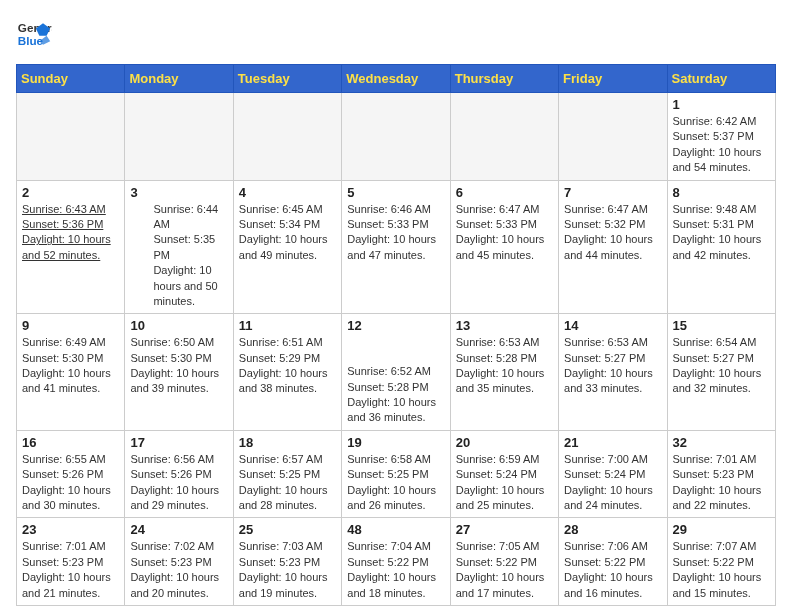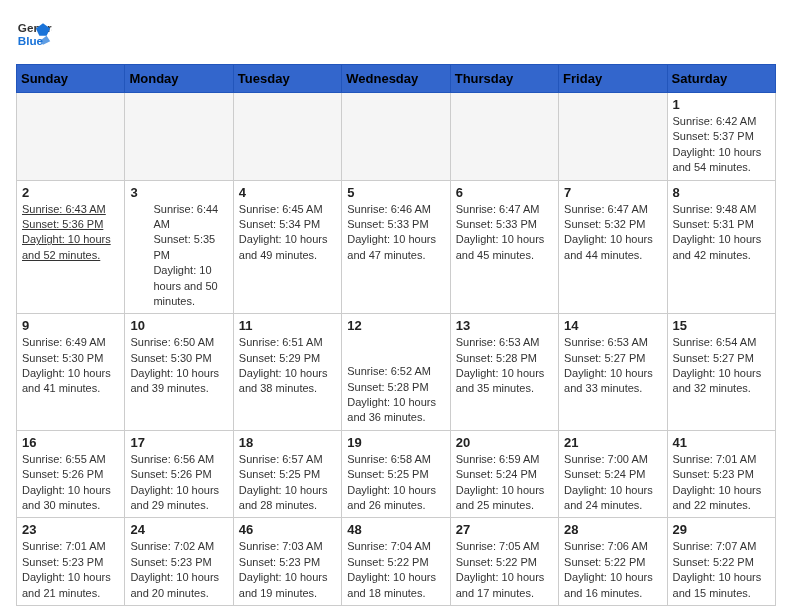--- a/index.html
+++ b/index.html
@@ -37,21 +37,21 @@
       font-size: 16px;
       color: #555;
     }
     .calendar {
       width: 100%;
       border-collapse: collapse;
       border: 1px solid #ccc;
     }
     .calendar th {
       background: #3366cc;
-      color: #000000;
+      color: #fde047;
       font-size: 13px;
       font-weight: bold;
       padding: 6px 4px;
       text-align: left;
       border: 1px solid #2255bb;
     }
     .calendar td {
       border: 1px solid #ccc;
       vertical-align: top;
       width: 108px;
@@ -242,41 +242,41 @@
 Sunset: 5:24 PM
 Daylight: 10 hours and 25 minutes.</div>
         </td>
         <td>
           <span class="day-num">21</span>
           <div class="day-info" style="white-space: pre-line;">Sunrise: 7:00 AM
 Sunset: 5:24 PM
 Daylight: 10 hours and 24 minutes.</div>
         </td>
         <td>
-          <span class="day-num">41</span>
+          <span class="day-num">32</span>
           <div class="day-info" style="white-space: pre-line;">Sunrise: 7:01 AM
 Sunset: 5:23 PM
 Daylight: 10 hours and 22 minutes.</div>
         </td>
       </tr>
       <tr>
         <td>
           <span class="day-num">23</span>
           <div class="day-info" style="white-space: pre-line;">Sunrise: 7:01 AM
 Sunset: 5:23 PM
 Daylight: 10 hours and 21 minutes.</div>
         </td>
         <td>
           <span class="day-num">24</span>
           <div class="day-info" style="white-space: pre-line;">Sunrise: 7:02 AM
 Sunset: 5:23 PM
 Daylight: 10 hours and 20 minutes.</div>
         </td>
         <td>
-          <span class="day-num">46</span>
+          <span class="day-num">25</span>
           <div class="day-info" style="white-space: pre-line;">Sunrise: 7:03 AM
 Sunset: 5:23 PM
 Daylight: 10 hours and 19 minutes.</div>
         </td>
         <td>
           <span class="day-num">48</span>
           <div class="day-info" style="white-space: pre-line;">Sunrise: 7:04 AM
 Sunset: 5:22 PM
 Daylight: 10 hours and 18 minutes.</div>
         </td>

